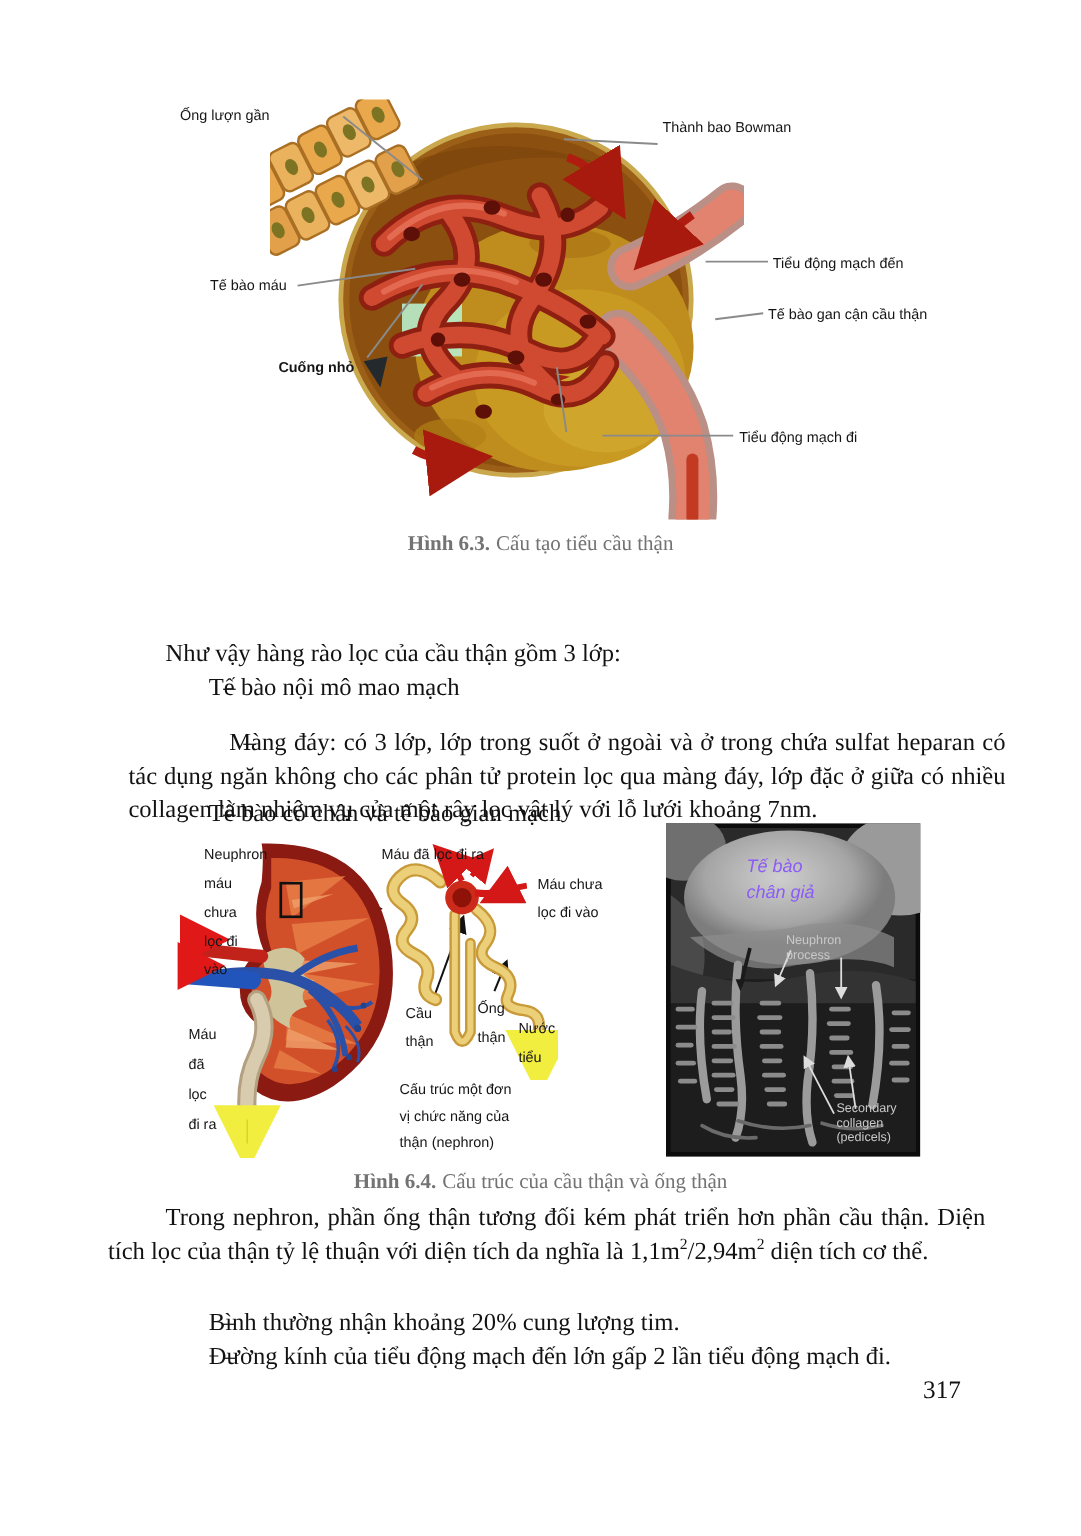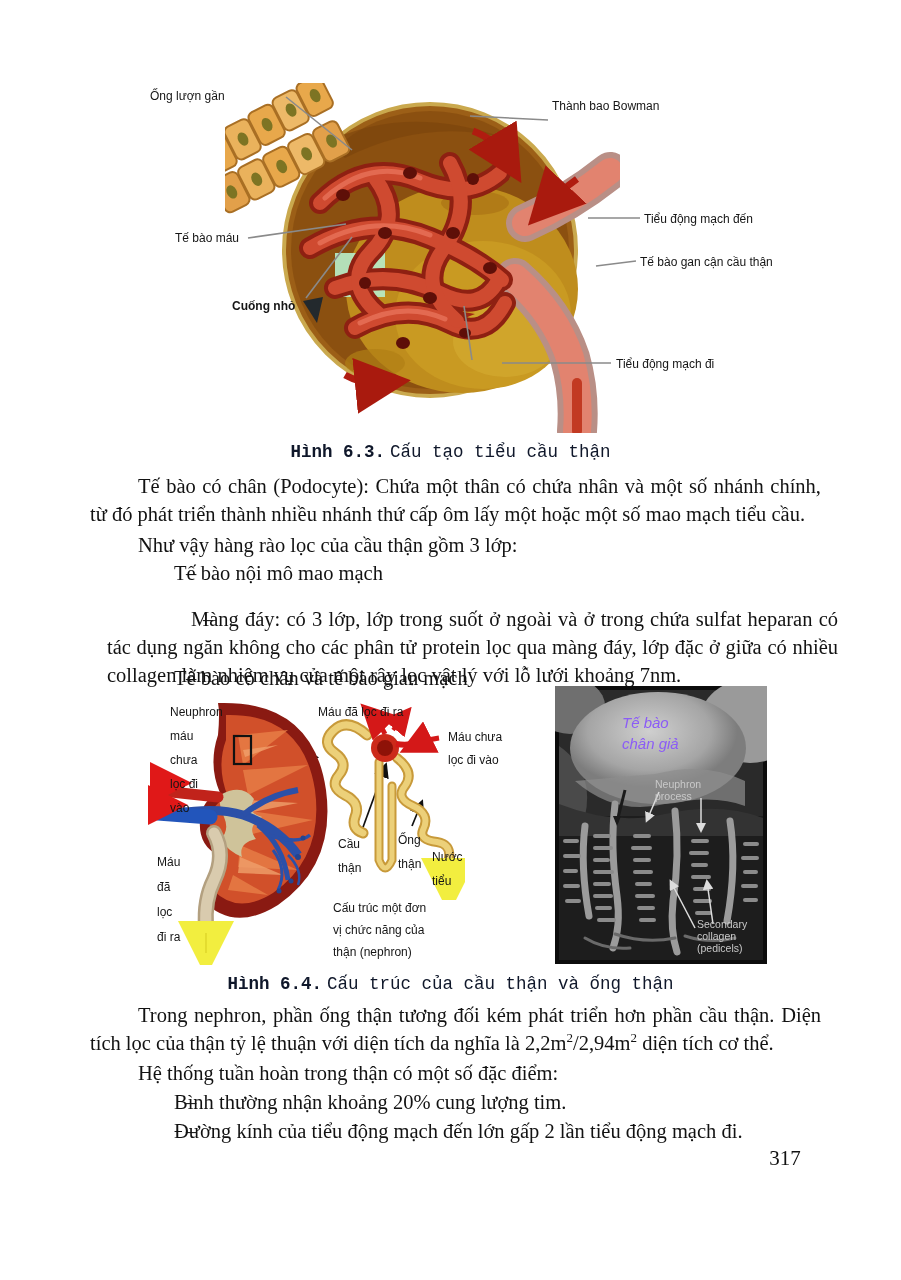--- a/index.html
+++ b/index.html
@@ -2,21 +2,21 @@
 <html><head>
 <meta charset="utf-8">
 <style>
   html,body{margin:0;padding:0;background:#fff;}
   #page{position:relative;width:901px;height:1280px;background:#ffffff;overflow:hidden;
         font-family:"Liberation Serif", serif;color:#161616;}
   .lbl{position:absolute;font-family:"Liberation Sans", sans-serif;font-size:12px;
        line-height:20px;color:#151515;white-space:nowrap;}
   .lbl-c{text-align:center;white-space:normal;}
   .cap{position:absolute;left:0;width:901px;text-align:center;
-       font-family:Liberation Mono, monospace;font-size:17.5px;color:#0f172a;}
+       font-family:Liberation Serif, serif;font-size:17.5px;color:#737373;}
   .cap b{font-weight:bold;}
   .cap .rest{margin-left:5px;}
   .bodyp{position:absolute;left:90px;width:731px;font-size:20.5px;line-height:28px;
          text-align:justify;color:#121212;}
   .indent{text-indent:48px;}
   .dash{display:inline-block;width:36px;}
   sup{font-size:13px;line-height:0;}
   .stack{line-height:25px;}
   svg{display:block;}
   .abs{position:absolute;}
@@ -160,21 +160,20 @@
   <div class="lbl" style="left:175px;top:228px;">Tế bào máu</div>
   <div class="lbl" style="left:232px;top:296px;font-weight:bold;">Cuống nhỏ</div>
   <div class="lbl" style="left:644px;top:209px;">Tiểu động mạch đến</div>
   <div class="lbl" style="left:640px;top:252px;">Tế bào gan cận cầu thận</div>
   <div class="lbl" style="left:616px;top:354px;">Tiểu động mạch đi</div>
 
   <div class="cap" style="top:442px;">
     <b>Hình 6.3.</b><span class="rest">Cấu tạo tiểu cầu thận</span>
   </div>
 
-  <p class="bodyp indent" style="top:472px;margin:0;">Tế bào có chân (Podocyte): Chứa một thân có chứa nhân và một số nhánh chính, từ đó phát triển thành nhiều nhánh thứ cấp ôm lấy một hoặc một số mao mạch tiểu cầu.</p>
   <p class="bodyp indent" style="top:531px;margin:0;">Như vậy hàng rào lọc của cầu thận gồm 3 lớp:</p>
   <p class="bodyp indent" style="top:559px;margin:0;"><span class="dash">–</span><span>Tế bào nội mô mao mạch</span></p>
   <p class="bodyp indent" style="top:588px;margin:17px;"><span class="dash">–</span><span>Màng đáy: có 3 lớp, lớp trong suốt ở ngoài và ở trong chứa sulfat heparan có tác dụng ngăn không cho các phân tử protein lọc qua màng đáy, lớp đặc ở giữa có nhiều collagen làm nhiệm vụ của một rây lọc vật lý với lỗ lưới khoảng 7nm.</span></p>
   <p class="bodyp indent" style="top:664px;margin:0;"><span class="dash">–</span><span>Tế bào có chân và tế bào gian mạch</span></p>
 
   <svg class="abs" style="left:148px;top:695px;" width="185" height="270" viewBox="0 0 185 270">
     <defs>
       <marker id="mRed2" markerWidth="7" markerHeight="7" refX="4" refY="3.5" orient="auto">
         <path d="M0,0 L7,3.5 L0,7 Z" fill="#e01818"></path>
       </marker>
@@ -399,20 +398,19 @@
   <div class="semlbl-light" style="left:697px;top:918px;">
     <span>Secondary</span><br>
     <span>collagen</span><br>
     <span>(pedicels)</span>
   </div>
 
   <div class="cap" style="top:974px;">
     <b>Hình 6.4.</b><span class="rest">Cấu trúc của cầu thận và ống thận</span>
   </div>
 
-  <p class="bodyp indent" style="top:1001px;margin:0;"><span>Trong nephron, phần ống thận tương đối kém phát triển hơn phần cầu thận. Diện tích lọc của thận tỷ lệ thuận với diện tích da nghĩa là 2,2m</span><sup>2</sup><span>/2,94m</span><sup>2</sup><span> diện tích cơ thể.</span></p>
-  <p class="bodyp indent" style="top:1059px;margin:0;">Hệ thống tuần hoàn trong thận có một số đặc điểm:</p>
+  <p class="bodyp indent" style="top:1001px;margin:0;"><span>Trong nephron, phần ống thận tương đối kém phát triển hơn phần cầu thận. Diện tích lọc của thận tỷ lệ thuận với diện tích da nghĩa là 1,1m</span><sup>2</sup><span>/2,94m</span><sup>2</sup><span> diện tích cơ thể.</span></p>
   <p class="bodyp indent" style="top:1088px;margin:0;"><span class="dash">–</span><span>Bình thường nhận khoảng 20% cung lượng tim.</span></p>
   <p class="bodyp indent" style="top:1117px;margin:0;"><span class="dash">–</span><span>Đường kính của tiểu động mạch đến lớn gấp 2 lần tiểu động mạch đi.</span></p>
 
   <div class="pagenum">317</div>
 
 </div>
 
 </body></html>

